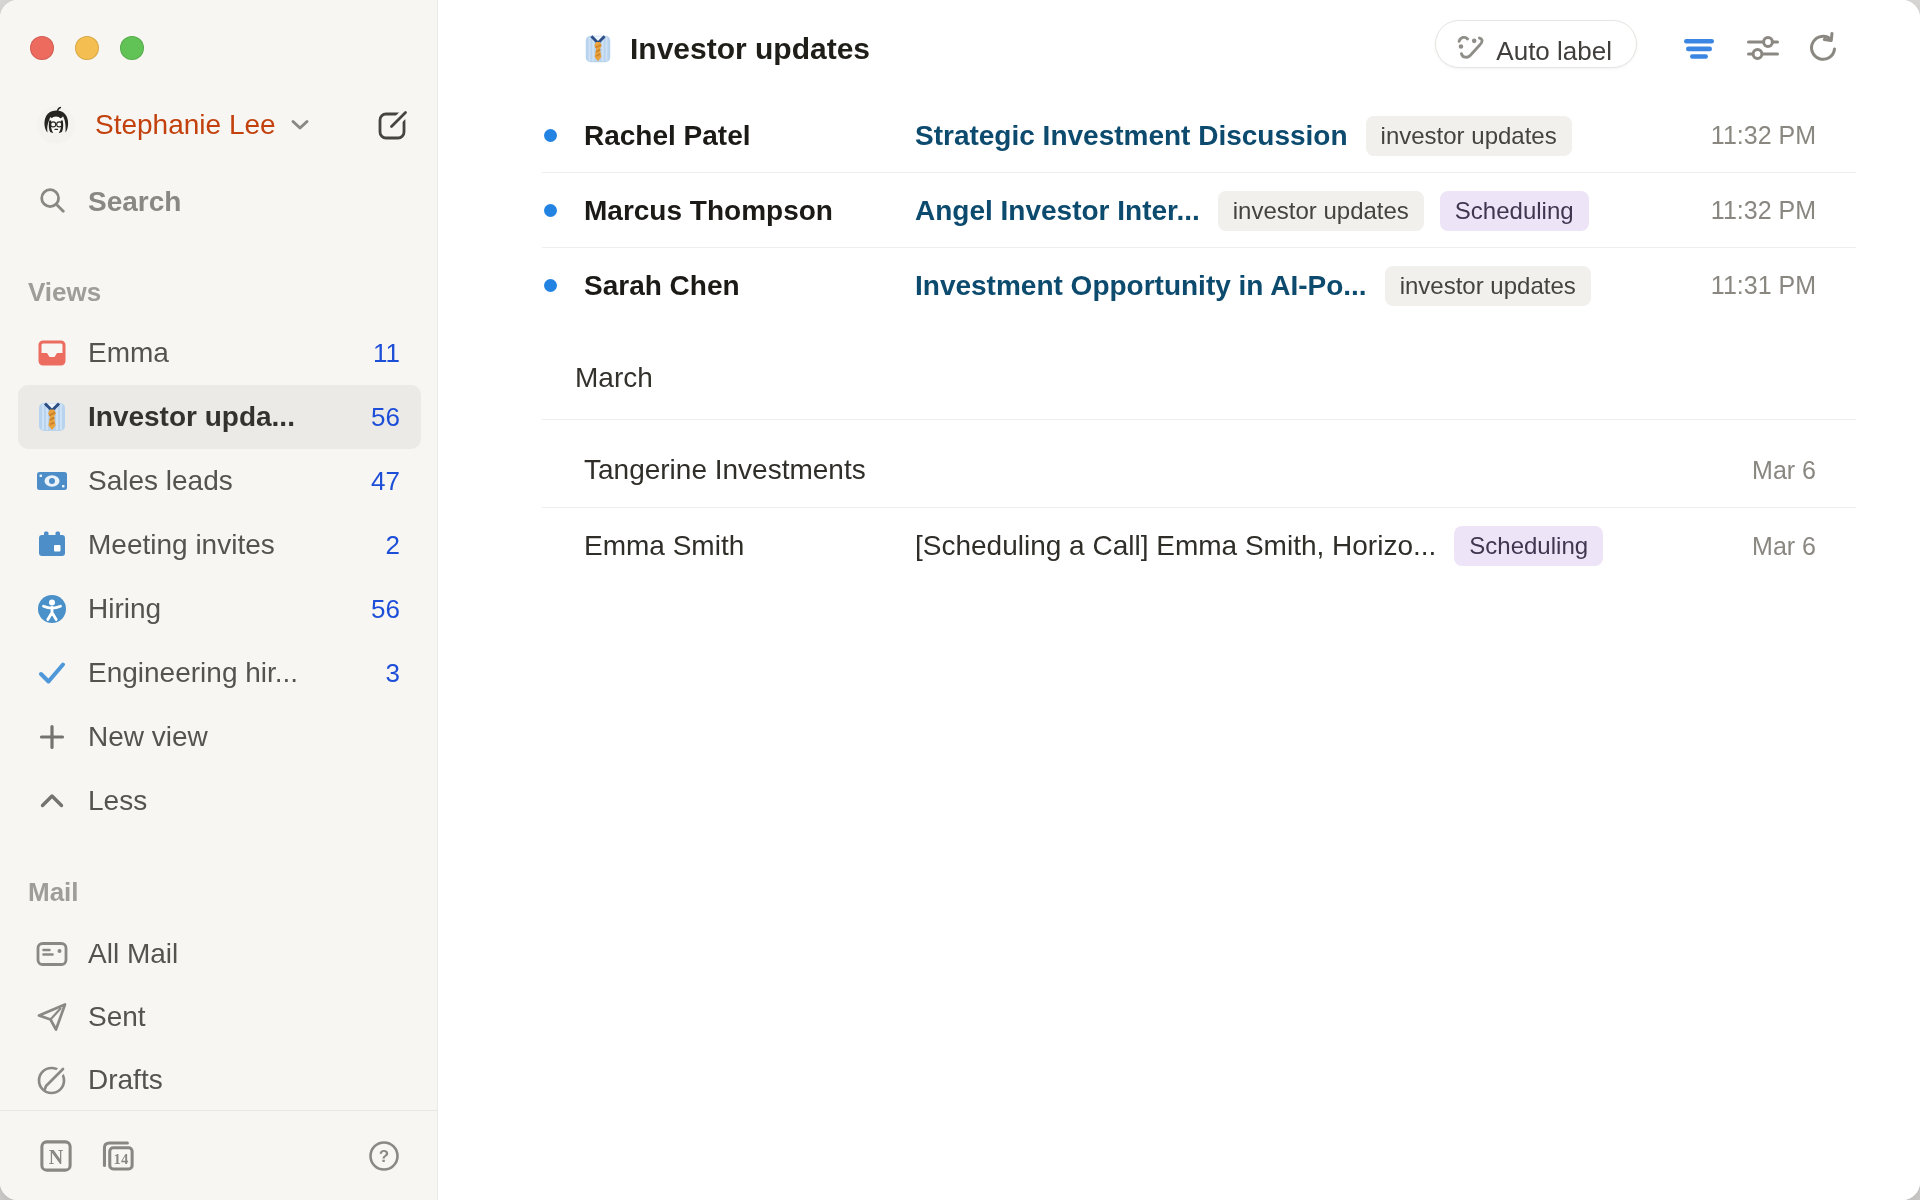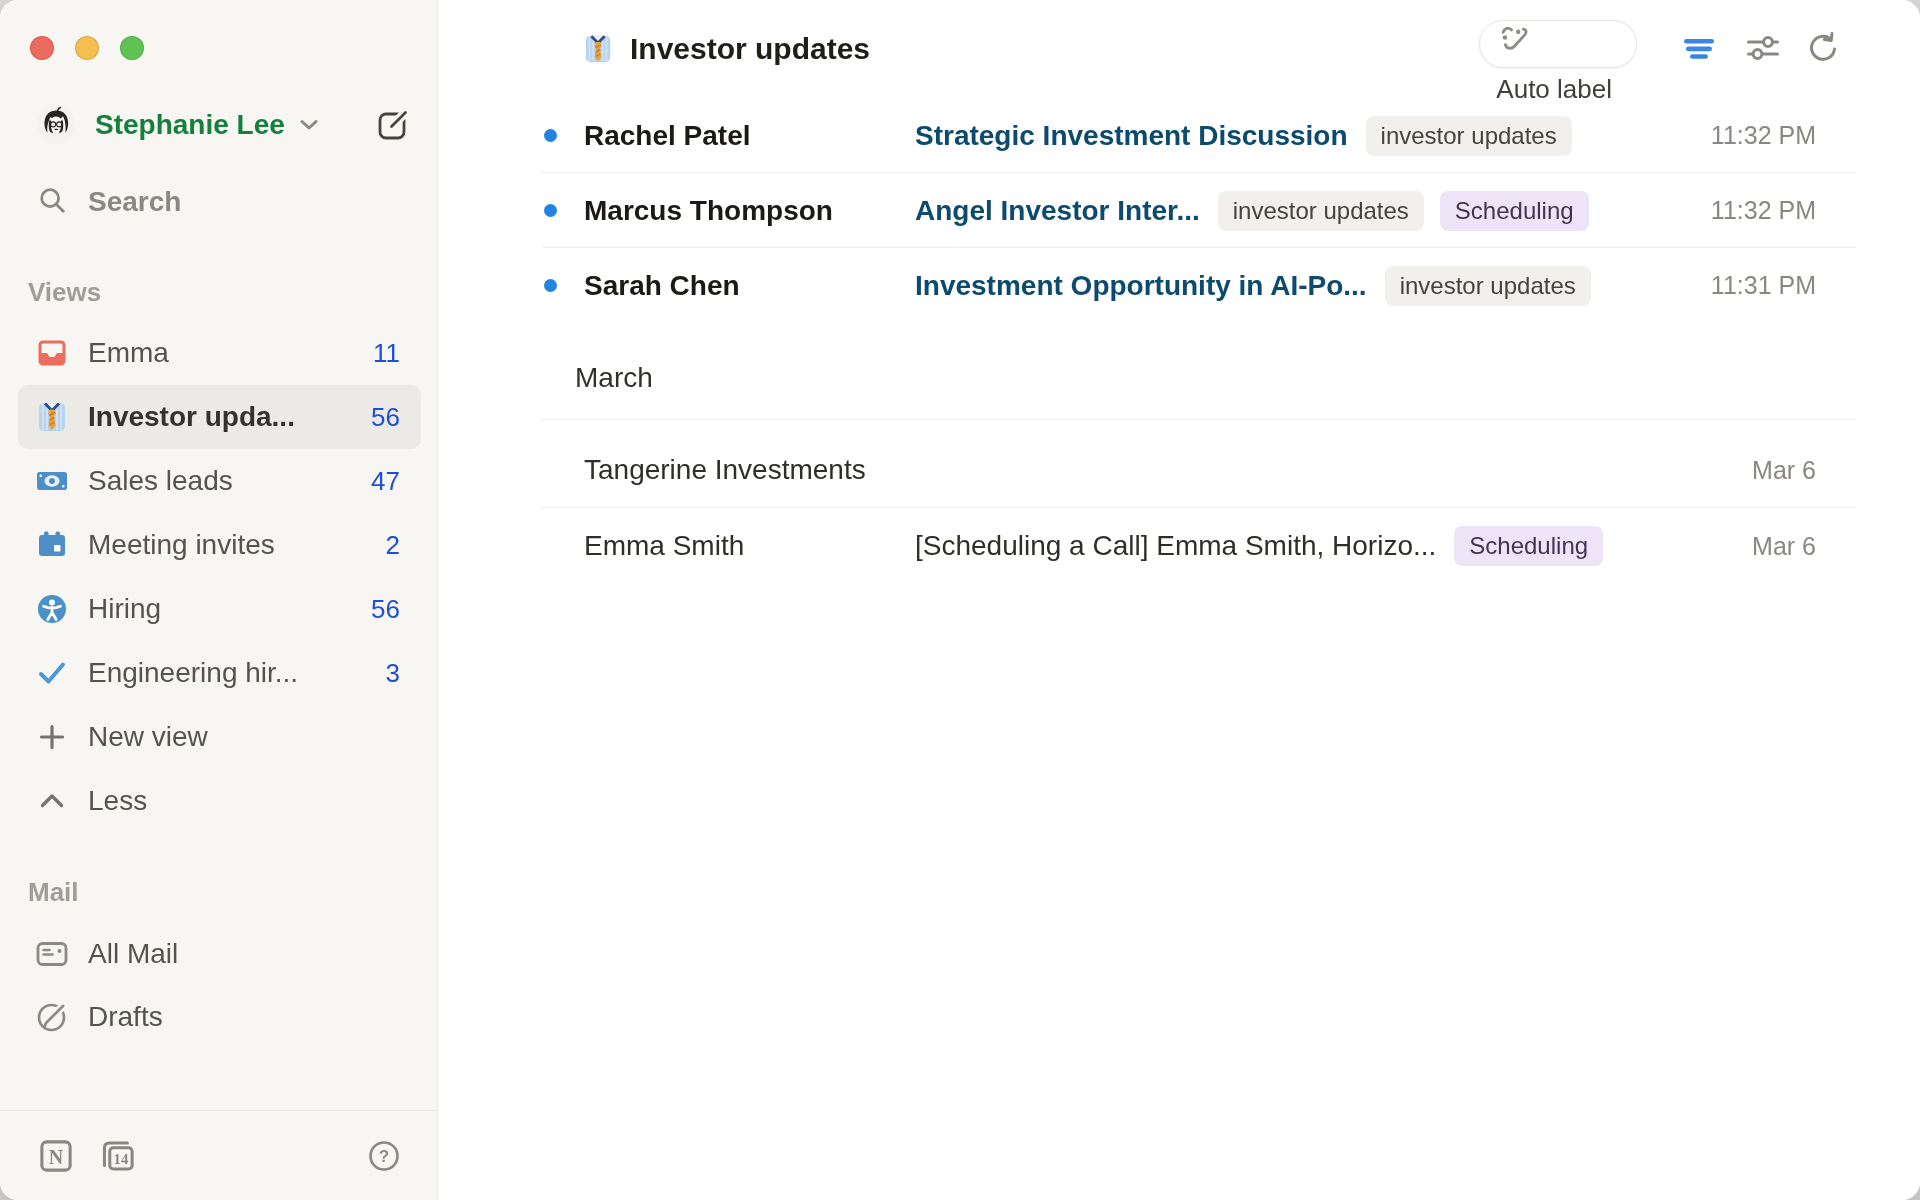--- a/index.html
+++ b/index.html
@@ -4,21 +4,21 @@
 <style>
   html,body{margin:0;padding:0;background:#dddcda;font-family:"Liberation Sans",sans-serif;}
   .window{position:relative;width:1920px;height:1200px;background:#ffffff;border-radius:18px;overflow:hidden;box-shadow:0 20px 60px rgba(0,0,0,.25);display:flex;}
   
   .sidebar{position:relative;width:437px;flex:none;background:#f7f6f3;border-right:1px solid #eceae7;}
   .traffic{display:flex;gap:21px;margin:36px 0 0 30px;}
   .tl{width:24px;height:24px;border-radius:50%;box-shadow:inset 0 0 0 1px rgba(0,0,0,.12);}
   .tl.close{background:#ed6a5f}.tl.min{background:#f4bf50}.tl.zoom{background:#61c355}
   .profile{display:flex;align-items:center;height:50px;margin:40px 26px 0 37px;cursor:default;}
   .avatar{width:38px;height:38px;flex:none;}
-  .uname{margin-left:20px;font-size:28px;font-weight:700;color:#15803d;white-space:nowrap;}
+  .uname{margin-left:20px;font-size:28px;font-weight:400;color:#c2410c;white-space:nowrap;}
   .chev{margin-left:14px;display:flex;align-items:center;}
   .compose{margin-left:auto;width:36px;height:36px;display:flex;align-items:center;justify-content:center;}
   .search{display:flex;align-items:center;height:48px;margin-top:28px;padding-left:37px;font-weight:bold;}
   .search .slabel{margin-left:21px;font-size:28px;color:#8a8882;}
   .section-label{padding-left:28px;font-size:26px;font-weight:700;color:#9f9d98;height:32px;display:flex;align-items:center;}
   .views-label{margin-top:50px;}
   .mail-label{margin-top:43px;}
   .navlist{margin-top:13px;}
   .navlist.mail{margin-top:14px;text-align:center;}
   .item{display:flex;align-items:center;height:64px;margin:0 16px 0 18px;padding:0 21px 0 17px;border-radius:10px;cursor:default;}
@@ -31,21 +31,21 @@
   .bottombar{position:absolute;left:0;right:0;bottom:0;height:90px;border-top:1px solid #e9e7e4;display:flex;align-items:center;padding:0 36px;box-sizing:border-box;}
   .bbicon{width:40px;height:40px;display:flex;align-items:center;justify-content:center;}
   .bbicon + .bbicon{margin-left:22px;}
   .bbicon.help{margin-left:auto;width:34px;height:34px;}
   
   .main{position:relative;flex:1;background:#fff;}
   .mheader{position:relative;height:98px;}
   .titlewrap{position:absolute;left:144px;top:0;height:98px;display:flex;align-items:center;gap:16px;}
   .titlewrap .temoji{width:32px;height:32px;}
   .ptitle{font-size:30px;font-weight:700;color:#1f1e19;margin:0;}
-  .autolabel{position:absolute;top:20px;right:283px;height:48px;display:flex;align-items:flex-start;gap:16px;padding:0 24px 0 16px;background:#fff;border:1.5px solid #e7e5e1;border-radius:25px;box-shadow:0 1px 3px rgba(0,0,0,.05);cursor:default;flex-direction:column;}
+  .autolabel{position:absolute;top:20px;right:283px;height:48px;display:flex;align-items:flex-end;gap:10px;padding:0 24px 0 16px;background:#fff;border:1.5px solid #e7e5e1;border-radius:25px;box-shadow:0 1px 3px rgba(0,0,0,.05);cursor:default;}
   .autolabel .al-text{font-size:26px;color:#413f3c;font-weight:500;white-space:nowrap;}
   .hicon{position:absolute;top:30px;width:36px;height:36px;display:flex;align-items:center;justify-content:center;}
   .hicon.filter{right:203px;}
   .hicon.sliders{right:139px;}
   .hicon.refresh{right:79px;}
   
   .row{position:relative;display:flex;align-items:center;height:75px;padding:0 104px;}
   .group2 .row{height:76px;}
   .group2 .row.first{margin-top:12px;}
   .row::after{content:'';position:absolute;left:104px;right:64px;bottom:0;height:1px;background:#efeeec;}
@@ -227,20 +227,30 @@
               <path d="M8.5 13 h6 M8.5 17.5 h9" stroke="#8b8984" stroke-width="2.6" stroke-linecap="round"></path>
               <circle cx="24.5" cy="14" r="2" fill="#8b8984"></circle>
             </svg>
           </span>
     <span class="label">All Mail</span>
 
   </div>
         <div class="item">
     <span class="icon">
             <svg viewBox="0 0 34 34" width="34" height="34">
+              <path d="M4 15.5 L30 4.5 L21 29.5 L15.5 19.5 Z" stroke="#8b8984" stroke-width="2.7" fill="none" stroke-linejoin="round"></path>
+              <path d="M15.5 19.5 L26 8" stroke="#8b8984" stroke-width="2.2"></path>
+            </svg>
+          </span>
+    <span class="label">Sent</span>
+
+  </div>
+        <div class="item">
+    <span class="icon">
+            <svg viewBox="0 0 34 34" width="34" height="34">
               <circle cx="16.5" cy="17.5" r="12.5" stroke="#8b8984" stroke-width="2.7" fill="none"></circle>
               <path d="M10.5 23.5 L28.5 5.5" stroke="#f7f6f3" stroke-width="8"></path>
               <path d="M11 23 L28 6 M11 23 l-1.2 3.4" stroke="#8b8984" stroke-width="2.7" fill="none" stroke-linecap="round"></path>
             </svg>
           </span>
     <span class="label">Drafts</span>
 
   </div>
       </nav>
 

